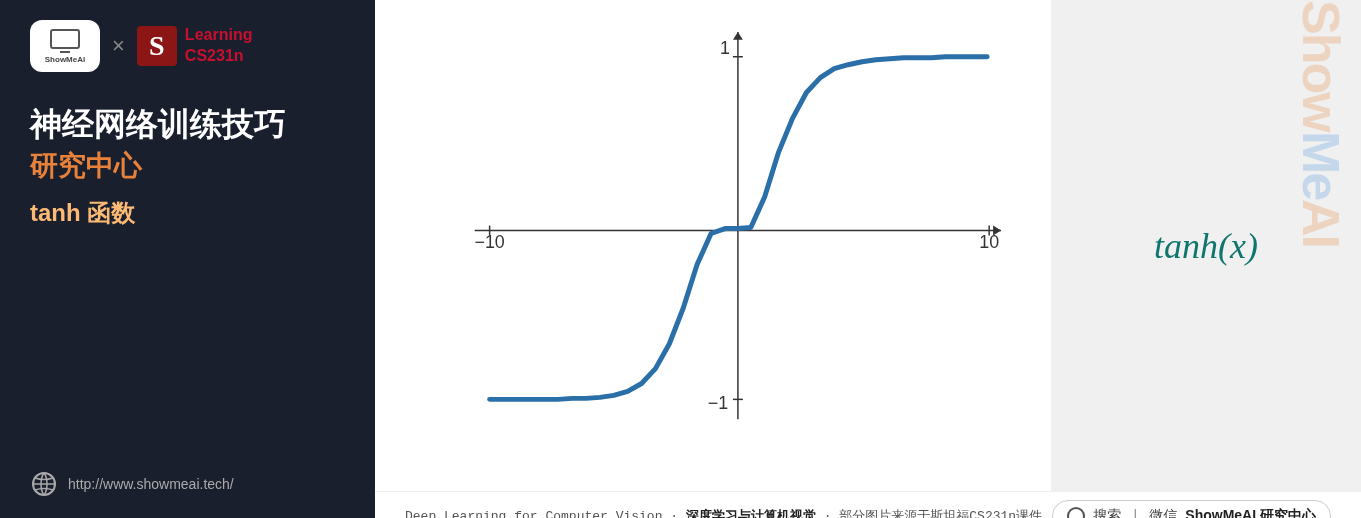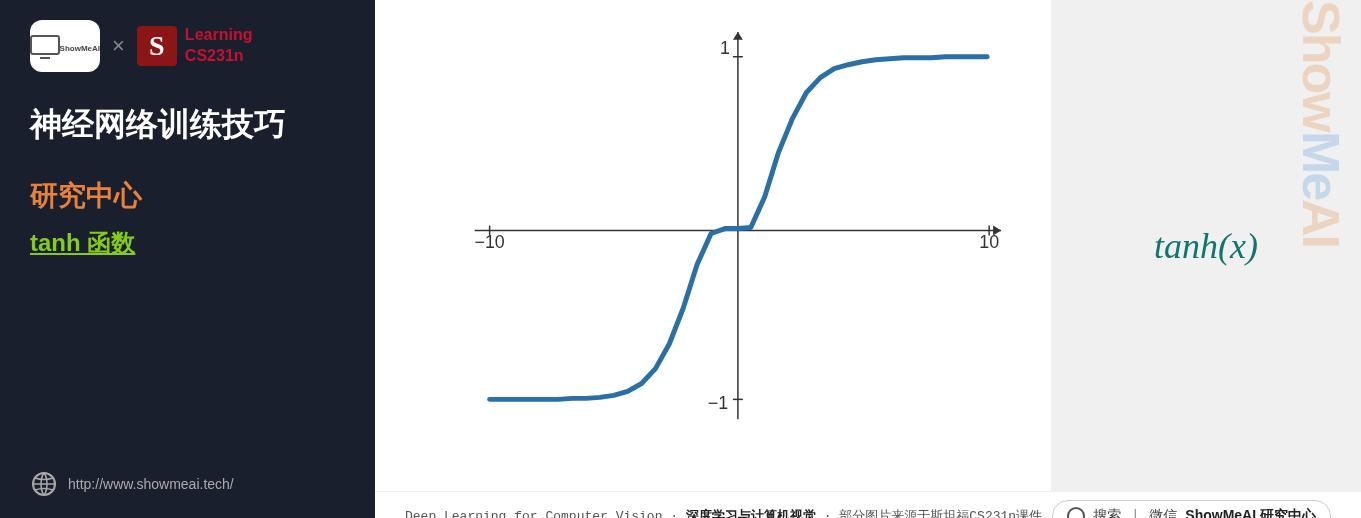--- a/index.html
+++ b/index.html
@@ -32,20 +32,21 @@
     }
 
     .showmeai-logo {
       background: white;
       border-radius: 12px;
       width: 70px;
       height: 52px;
       display: flex;
       align-items: center;
       justify-content: center;
+      flex-direction: column;
       font-size: 9px;
       color: #333;
       font-weight: bold;
     }
 
     .showmeai-logo .icon-monitor {
       width: 30px;
       height: 20px;
       border: 2.5px solid #555;
       border-radius: 3px;
@@ -99,37 +100,35 @@
       color: #c8102e;
       font-size: 16px;
       font-weight: bold;
       line-height: 1.3;
     }
 
     .main-title {
       font-size: 32px;
       font-weight: bold;
       color: white;
-      margin-bottom: 30px;
       line-height: 1.4;
     }
 
     .section-label {
       font-size: 28px;
       font-weight: bold;
       color: #e8823a;
       margin-bottom: 12px;
     }
 
     .sub-label {
       font-size: 24px;
       font-weight: bold;
-      color: #84cc16;
+      color: #fdba74;
       margin-bottom: auto;
-      text-decoration: underline;
     }
 
     .website-row {
       display: flex;
       align-items: center;
       gap: 10px;
       margin-top: auto;
       text-align: right;
     }
 

